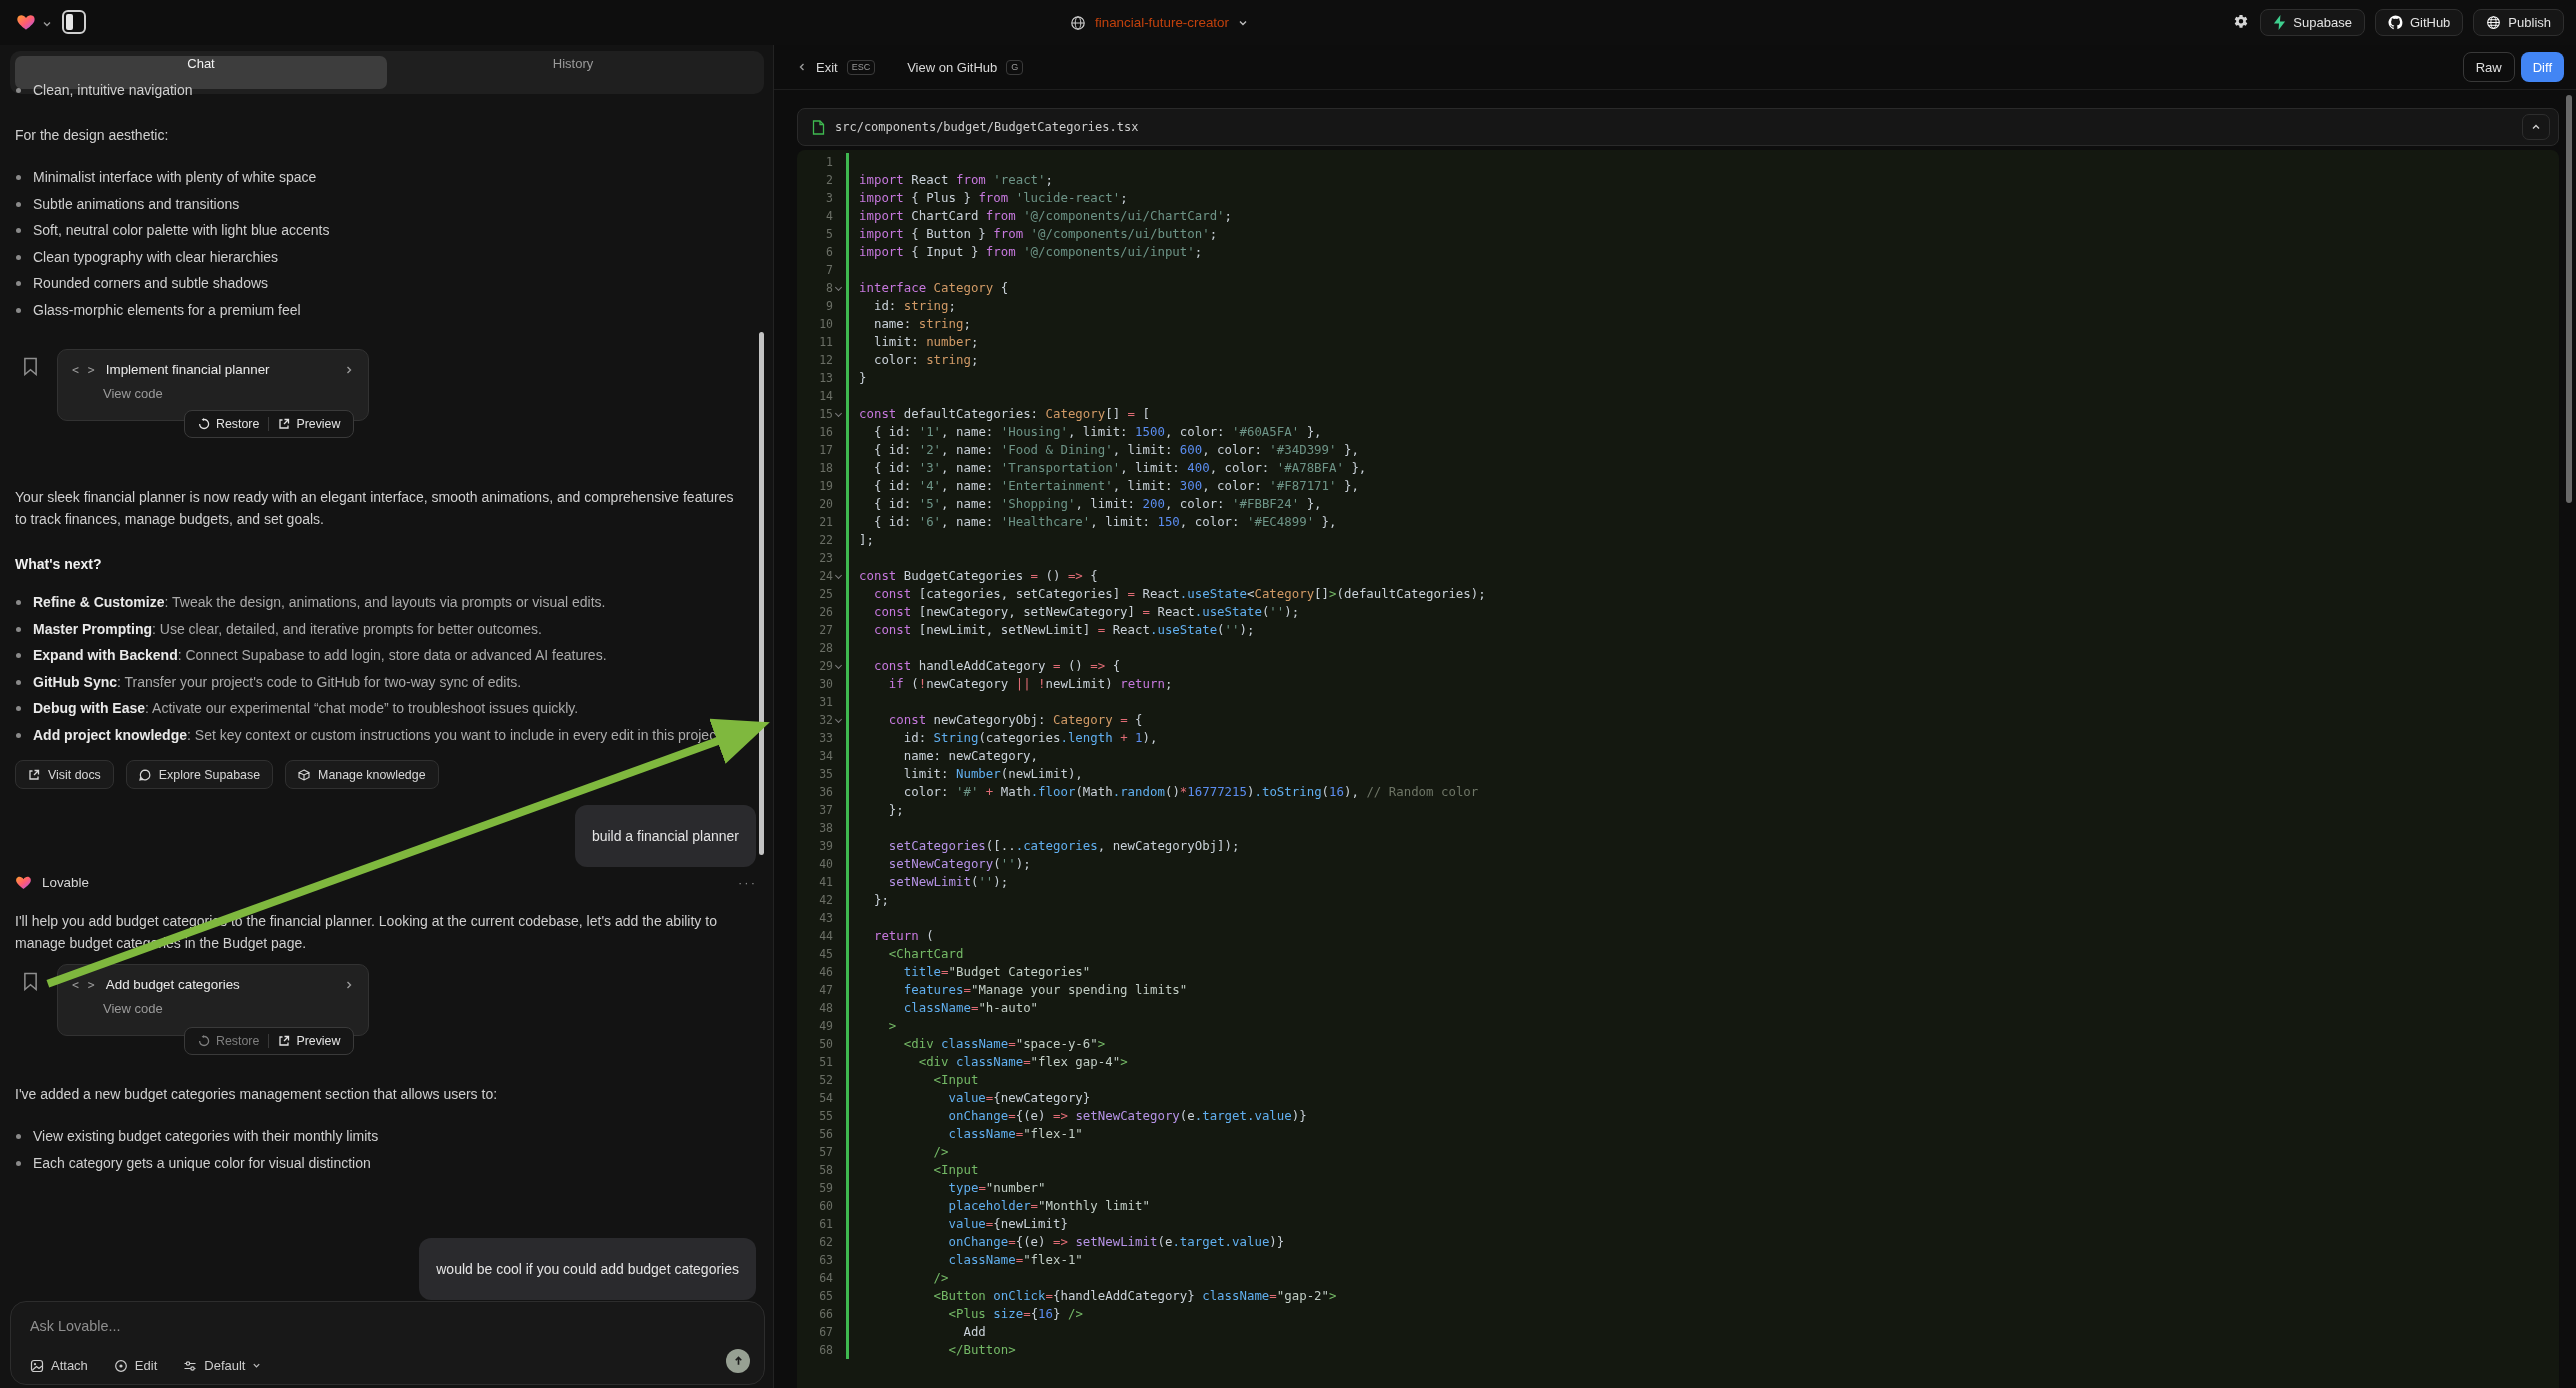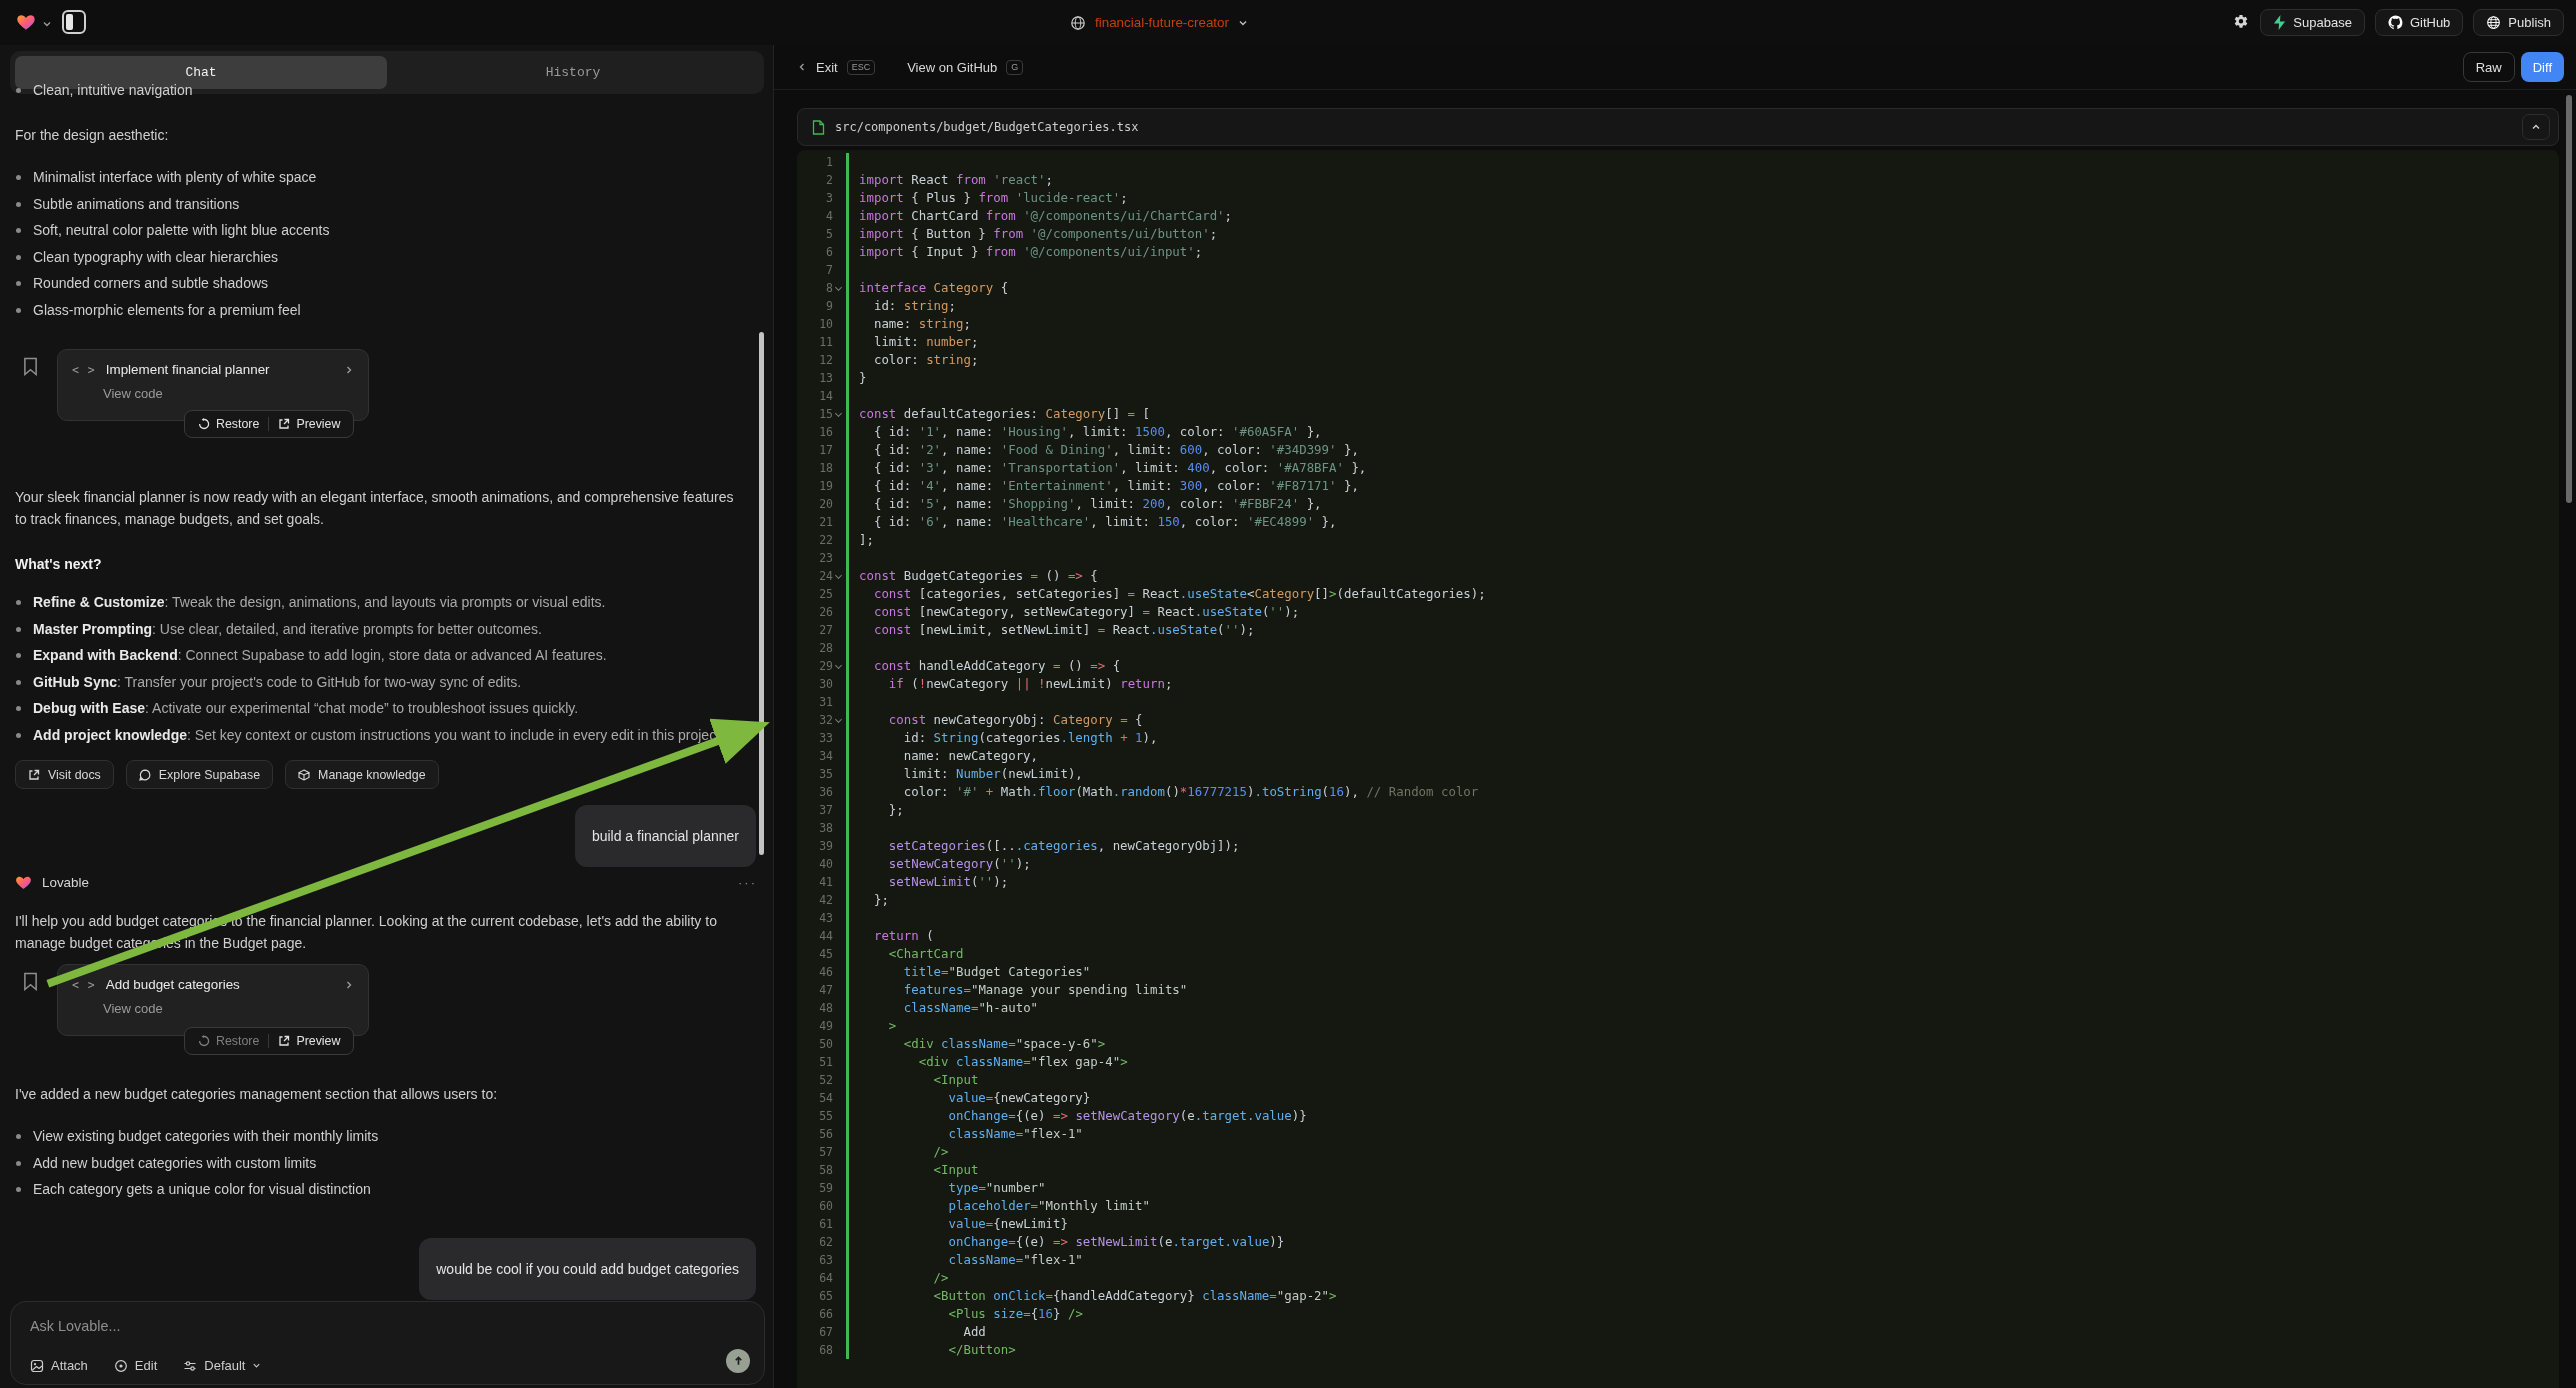--- a/index.html
+++ b/index.html
@@ -19,22 +19,22 @@
   #topbar-right { position:absolute; right:12px; top:8px; height:28px; display:flex; align-items:center; gap:10px; }
   .tb-btn { height:27px; display:flex; align-items:center; gap:7px; padding:0 12px; background:#161616;
             border:1px solid #2e2e2e; border-radius:8px; font-size:13px; color:#e3e3e3; }
   .icon-gear { width:18px; height:18px; color:#d6d6d6; }
 
   
   #chat { position:absolute; left:0; top:45px; width:774px; height:1343px; background:#131313;
           border-right:1px solid #232323; }
   #chat-tabs { position:absolute; left:10px; top:6px; width:754px; height:43px; background:#1f1f1f;
                border-radius:10px; display:flex; padding:5px; }
-  .chat-tab { flex:1; display:flex; align-items:center; justify-content:center; font-size:13px;
-              color:#9a9a9a; border-radius:7px;font-family:Liberation Mono, monospace; }
+  .chat-tab { flex:1; display:flex; justify-content:center; font-size:13px;
+              color:#9a9a9a; border-radius:7px; }
   .chat-tab.active { background:#3d3d3d; color:#f2f2f2; }
 
   .abs { position:absolute; }
   .chat-text { font-size:14px; line-height:21px; color:#cfcfcf; }
   ul.chat-list { list-style:none; }
   ul.chat-list li { position:relative; padding-left:33px; margin-bottom:5.5px; font-size:14px; line-height:21px; }
   ul.chat-list li::before { content:""; position:absolute; left:16px; top:8px; width:5px; height:5px;
               border-radius:50%; background:#8a8a8a; }
   .li-bold { font-weight:bold; color:#e9e9e9; }
   .li-rest { color:#aaaaaa; }
@@ -307,21 +307,20 @@
         <path d="M6.5 1.5 H10.5 V5.5 M10.5 1.5 L6 6" fill="none" stroke="currentColor" stroke-width="1.3"></path>
       </svg>
       <span>Preview</span>
     </div>
   </div>
 
   <div class="chat-text abs" style="left:15px;top:1039px;width:742px">I've added a new budget categories management section that allows users to:</div>
 
   <ul class="chat-list abs" style="left:0;top:1081px;width:742px">
     <li><span>View existing budget categories with their monthly limits</span></li>
-    <li><span>Add new budget categories with custom limits</span></li>
     <li><span>Each category gets a unique color for visual distinction</span></li>
   </ul>
 
   <div class="user-bubble" style="top:1193px;right:17px">would be cool if you could add budget categories</div>
 
   <div id="composer">
     <div class="ph">Ask Lovable...</div>
     <div class="bottom">
       <div class="comp-item">
         <svg class="mini-ic" style="width:14px;height:14px" viewBox="0 0 14 14">

